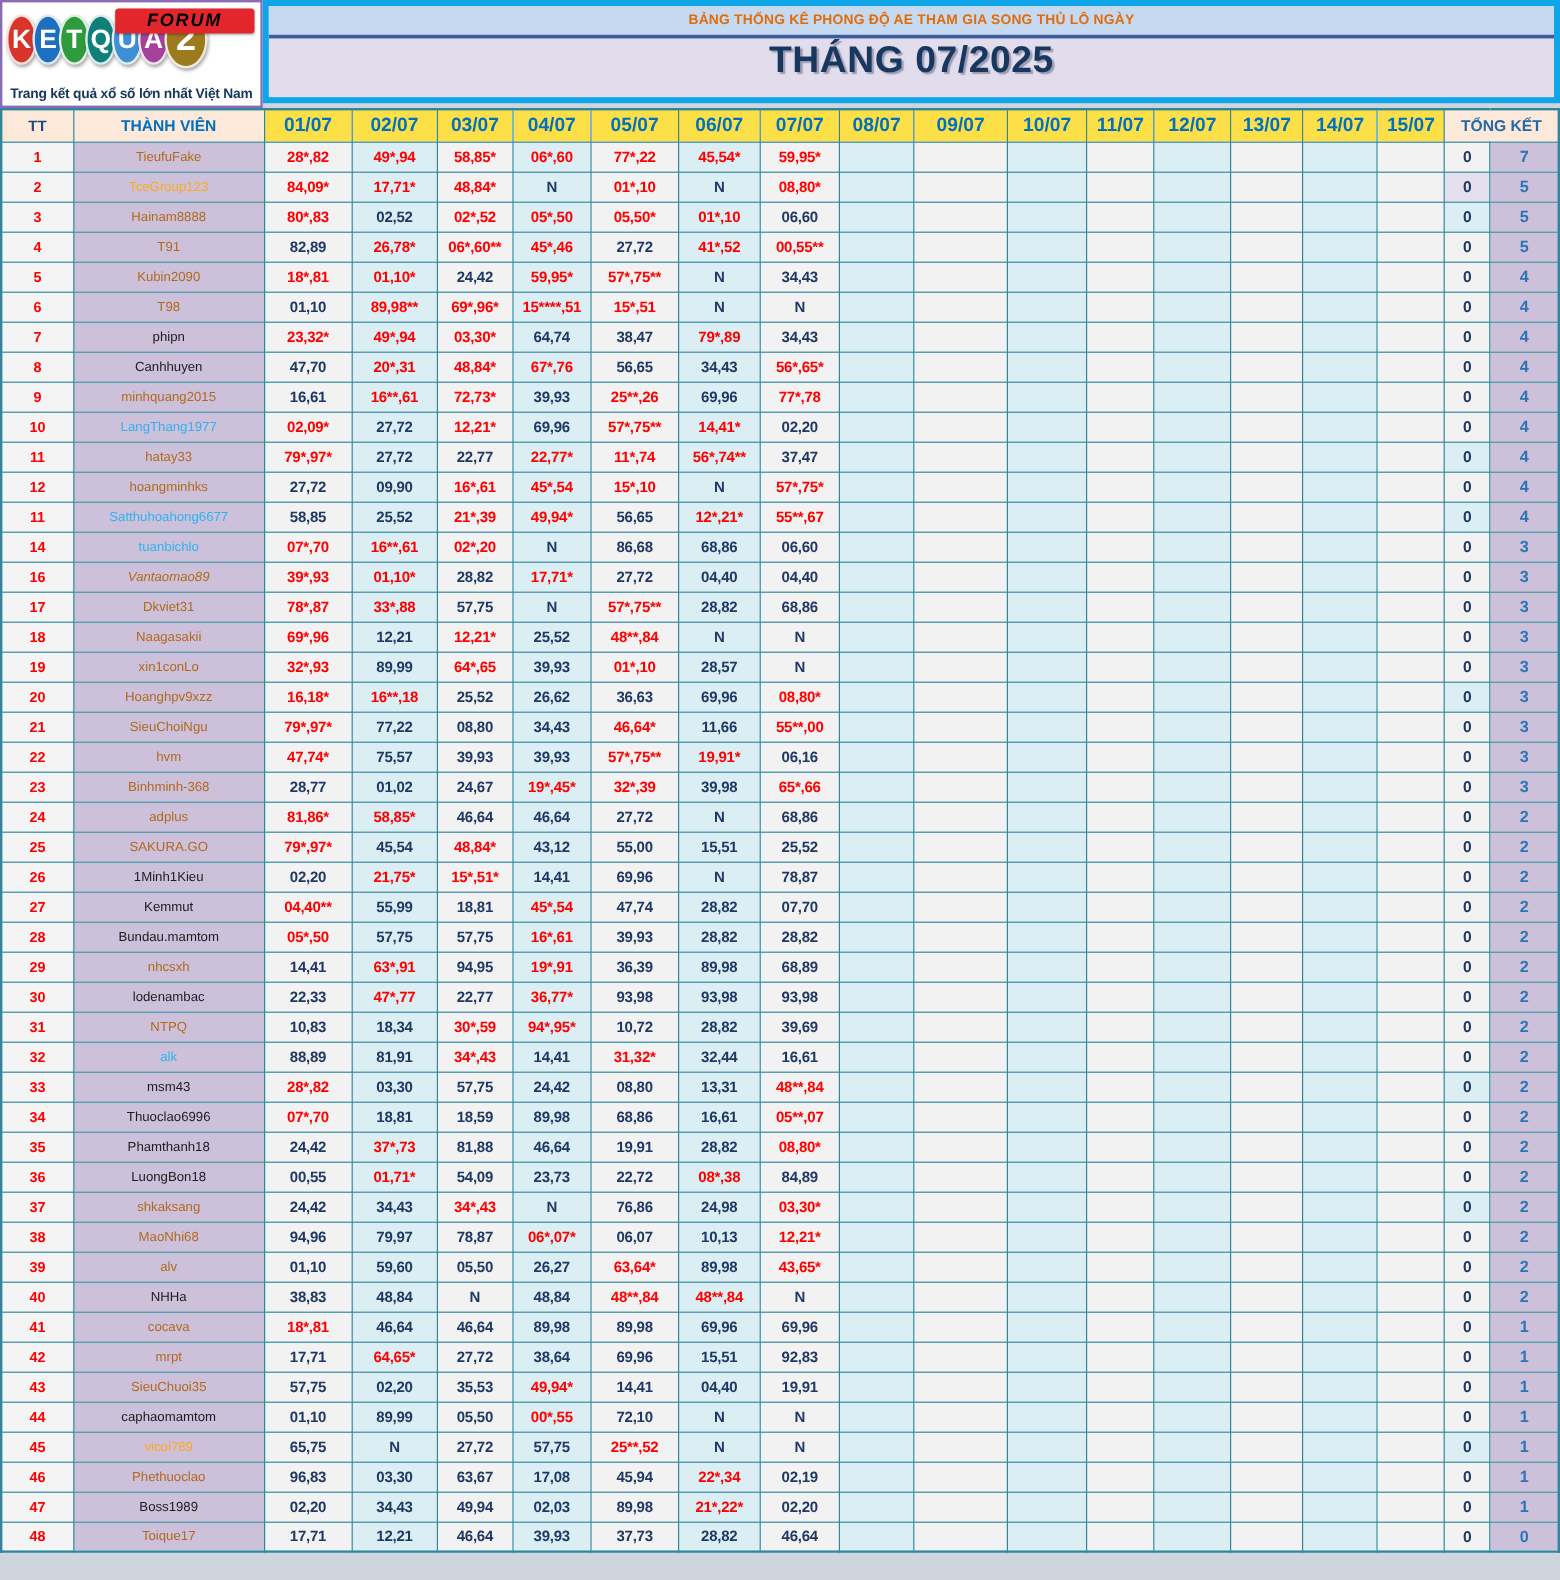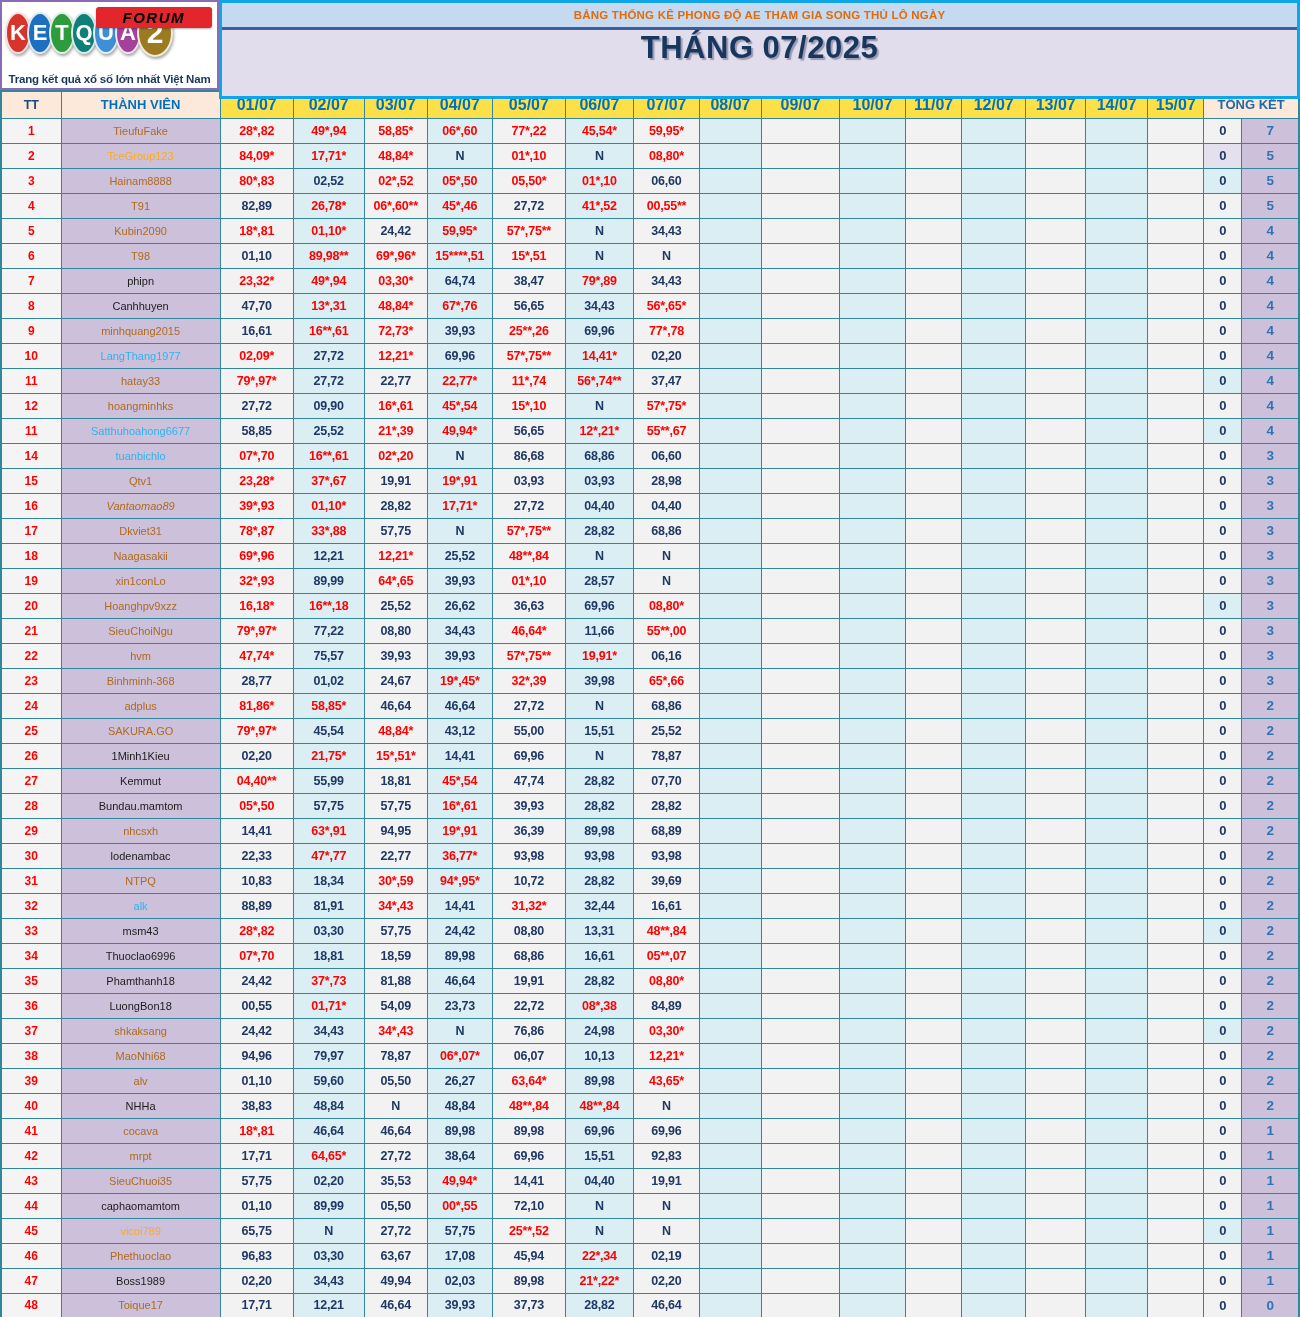--- a/index.html
+++ b/index.html
@@ -21,22 +21,22 @@
   .brand-letter{display:flex;align-items:center;justify-content:center;width:26px;height:42px;
     border-radius:50%;color:#fff;font-weight:bold;font-size:22px;margin-right:-4px;
     border:2px solid rgba(255,255,255,.85);box-shadow:1px 2px 3px rgba(0,0,0,.35)}
   .brand-letter-big{width:36px;height:48px;font-size:30px}
   .forum-badge{position:absolute;right:5px;top:5px;background:#E3262C;color:#000000;
     font-style:italic;font-weight:bold;font-size:15px;padding:2px 27px;border-radius:3px;
     letter-spacing:1.5px;box-shadow:0 1px 2px rgba(0,0,0,.3)}
   .tagline{position:absolute;bottom:3px;left:0;right:0;text-align:center;color:#16365C;
     font-weight:bold;font-size:11.5px;letter-spacing:-.2px;white-space:nowrap}
 
-  .head-right{position:absolute;left:219px;top:0;width:1081px;height:99px;
-    border:3px solid #0ea5e9;background:var(--month-lavender)}
+  .head-right{position:absolute;left:219px;top:0;width:1081px;height:86px;
+    border:5px solid #0ea5e9;background:var(--month-lavender)}
   .title-strip{height:27px;background:var(--strip-blue);display:flex;align-items:center;
     justify-content:center;border-bottom:3px solid #3F5C9C}
   .title-strip span{color:var(--title-orange);font-weight:bold;font-size:11.5px;letter-spacing:.2px}
   .month-row{height:59px;display:flex;align-items:flex-start;justify-content:center}
   .month-row span{color:#17375E;font-weight:bold;font-size:31px;letter-spacing:.5px;
     text-shadow:2px 2px 1px rgba(70,70,110,.45)}
 
   
   table.stats{border-collapse:collapse;table-layout:fixed;width:1300px;
     border:2px solid var(--border-teal);background:#fff}
@@ -284,21 +284,21 @@
           <td class="c-val col-odd navy"></td>
           <td class="c-val col-even navy"></td>
           <td class="c-val col-odd navy"></td>
           <td class="c-zero">0</td>
           <td class="c-total">4</td>
         </tr>
         <tr>
           <td class="c-tt">8</td>
           <td class="c-name nc-black">Canhhuyen</td>
           <td class="c-val col-odd navy">47,70</td>
-          <td class="c-val col-even red">13*,31</td>
+          <td class="c-val col-even red">20*,31</td>
           <td class="c-val col-odd red">48,84*</td>
           <td class="c-val col-even red">67*,76</td>
           <td class="c-val col-odd navy">56,65</td>
           <td class="c-val col-even navy">34,43</td>
           <td class="c-val col-odd red">56*,65*</td>
           <td class="c-val col-even navy"></td>
           <td class="c-val col-odd navy"></td>
           <td class="c-val col-even navy"></td>
           <td class="c-val col-odd navy"></td>
           <td class="c-val col-even navy"></td>
@@ -428,41 +428,20 @@
           <td class="c-val col-even navy"></td>
           <td class="c-val col-odd navy"></td>
           <td class="c-val col-even navy"></td>
           <td class="c-val col-odd navy"></td>
           <td class="c-val col-even navy"></td>
           <td class="c-val col-odd navy"></td>
           <td class="c-zero">0</td>
           <td class="c-total">3</td>
         </tr>
         <tr>
-          <td class="c-tt">15</td>
-          <td class="c-name nc-brown">Qtv1</td>
-          <td class="c-val col-odd red">23,28*</td>
-          <td class="c-val col-even red">37*,67</td>
-          <td class="c-val col-odd navy">19,91</td>
-          <td class="c-val col-even red">19*,91</td>
-          <td class="c-val col-odd navy">03,93</td>
-          <td class="c-val col-even navy">03,93</td>
-          <td class="c-val col-odd navy">28,98</td>
-          <td class="c-val col-even navy"></td>
-          <td class="c-val col-odd navy"></td>
-          <td class="c-val col-even navy"></td>
-          <td class="c-val col-odd navy"></td>
-          <td class="c-val col-even navy"></td>
-          <td class="c-val col-odd navy"></td>
-          <td class="c-val col-even navy"></td>
-          <td class="c-val col-odd navy"></td>
-          <td class="c-zero">0</td>
-          <td class="c-total">3</td>
-        </tr>
-        <tr>
           <td class="c-tt">16</td>
           <td class="c-name nc-brown it">Vantaomao89</td>
           <td class="c-val col-odd red">39*,93</td>
           <td class="c-val col-even red">01,10*</td>
           <td class="c-val col-odd navy">28,82</td>
           <td class="c-val col-even red">17,71*</td>
           <td class="c-val col-odd navy">27,72</td>
           <td class="c-val col-even navy">04,40</td>
           <td class="c-val col-odd navy">04,40</td>
           <td class="c-val col-even navy"></td>

